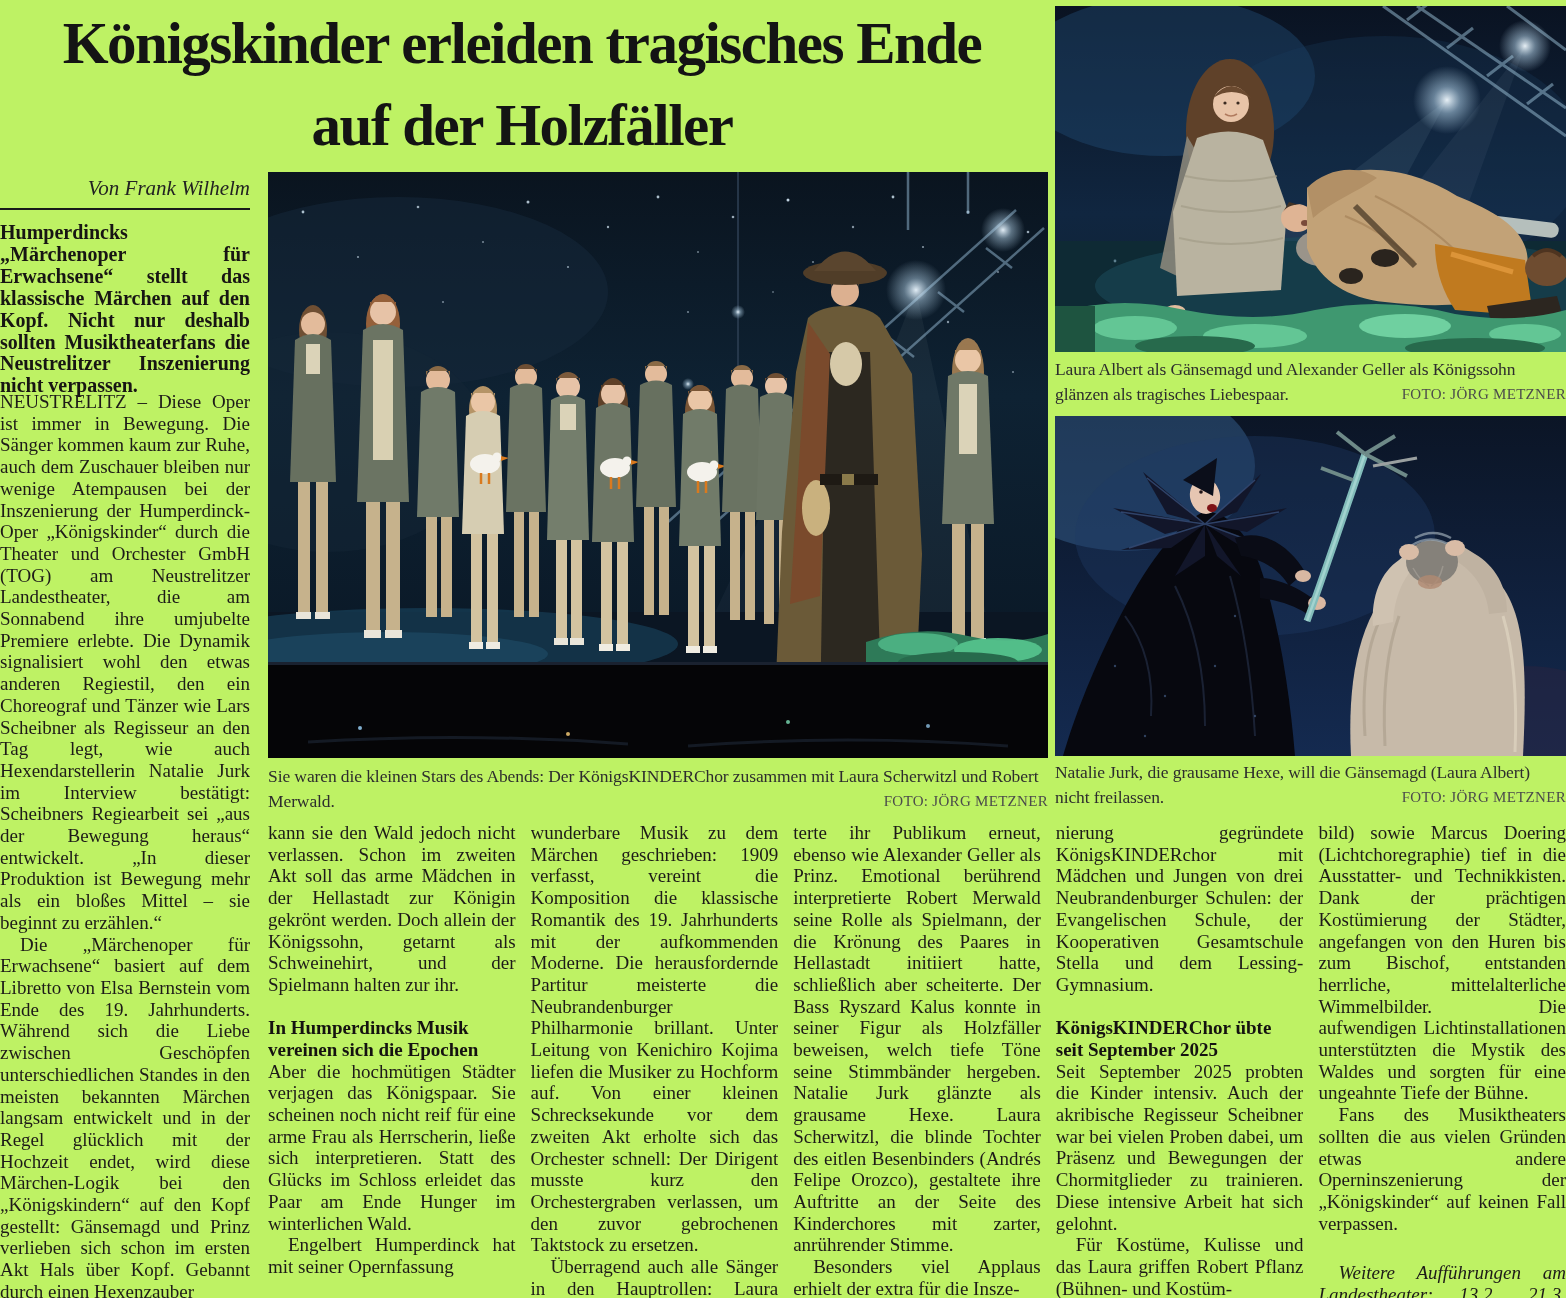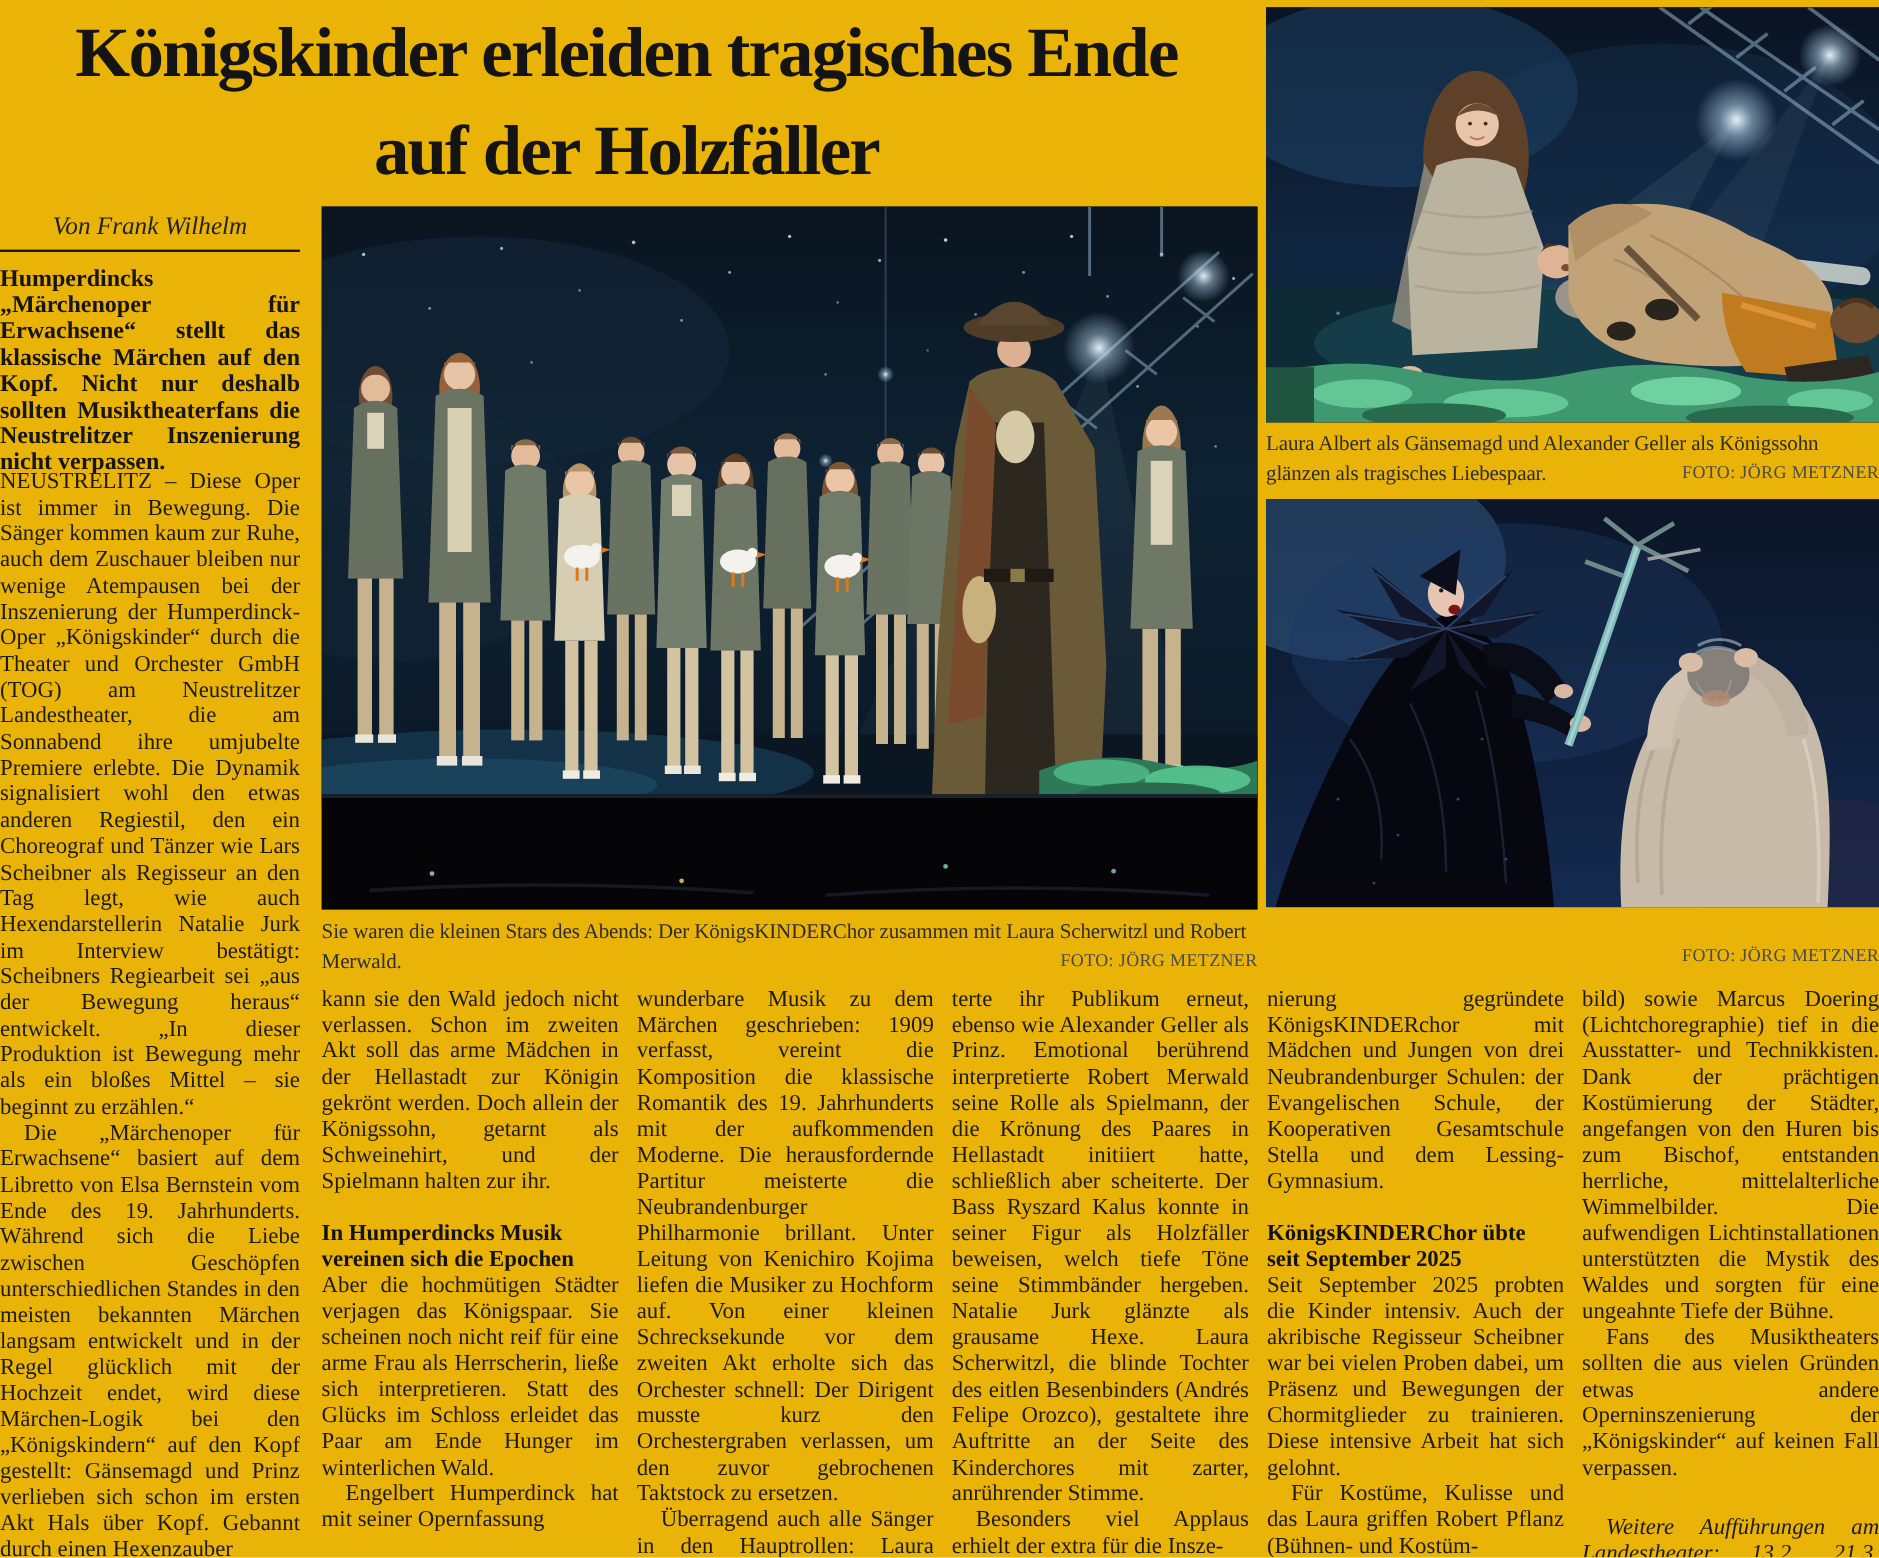--- a/index.html
+++ b/index.html
@@ -1,22 +1,22 @@
 <!DOCTYPE html>
 <html lang="de"><head>
 <meta charset="utf-8">
 <style>
   html,body{margin:0;padding:0;background:#e8e6e1;}
-  .page{position:relative;width:1566px;height:1298px;background:#eab308;overflow:hidden;
+  .page{position:relative;width:1566px;height:1298px;background:#bef264;overflow:hidden;
         font-family:"Liberation Serif","DejaVu Serif",serif;color:#1d1b18;}
   
   .headline{position:absolute;left:0;top:2px;width:1044px;text-align:center;color:#141414;}
   .headline .hl{font-size:59px;font-weight:700;letter-spacing:-1.5px;line-height:82px;white-space:nowrap;}
   
-  .byline{position:absolute;left:0;top:176px;width:250px;text-align:center;
+  .byline{position:absolute;left:0;top:176px;width:250px;text-align:right;
           font-style:italic;font-size:21px;color:#222;}
   .byline-rule{position:absolute;left:0;top:208px;width:250px;height:0;border-top:2px solid #1a1a1a;}
   
   .lead{position:absolute;left:0;top:222px;width:250px;font-weight:700;font-size:20px;
         line-height:21.9px;text-align:justify;color:#171513;}
   
   .col1{position:absolute;left:0;top:391px;width:250px;height:907px;overflow:hidden;}
   .bodytext p{margin:0;font-size:19px;line-height:21.7px;text-align:justify;
               text-justify:inter-word;hyphens:auto;-webkit-hyphens:auto;}
   .bodytext p.ind{text-indent:20px;}
@@ -442,20 +442,21 @@
         <ellipse cx="377" cy="146" rx="26" ry="22" fill="#85817a"></ellipse>
         <path d="M356,130 q20,-14 44,2 M360,122 q18,-10 36,0" stroke="#9aa8b4" stroke-width="2.5" fill="none" opacity="0.7"></path>
         <path d="M358,152 q8,14 16,18 M388,150 q-4,16 -12,20" stroke="#9b968e" stroke-width="1.5" fill="none"></path>
         <ellipse cx="354" cy="136" rx="10" ry="8" fill="#d9bca6"></ellipse>
         <ellipse cx="400" cy="132" rx="10" ry="8" fill="#d9bca6"></ellipse>
         <ellipse cx="375" cy="166" rx="12" ry="7" fill="#b08a72" opacity="0.8"></ellipse>
       </g>
     </svg>
   </div>
   <div class="caption cap-br">
+    <span>Natalie Jurk, die grausame Hexe, will die Gänsemagd (Laura Albert) nicht freilassen.</span>
     <span class="credit">FOTO: JÖRG METZNER</span>
   </div>
 
   <div class="bottom-cols bodytext">
     <div class="bcol">
       <p>kann sie den Wald jedoch nicht verlassen. Schon im zweiten Akt soll das arme Mädchen in der Hellastadt zur Königin gekrönt werden. Doch allein der Königssohn, getarnt als Schweinehirt, und der Spielmann halten zur ihr.</p>
       <p class="subhead">In Humperdincks Musik vereinen sich die Epochen</p>
       <p>Aber die hochmütigen Städter verjagen das Königspaar. Sie scheinen noch nicht reif für eine arme Frau als Herrscherin, ließe sich interpretieren. Statt des Glücks im Schloss erleidet das Paar am Ende Hunger im winterlichen Wald.</p>
       <p class="ind">Engelbert Humperdinck hat mit seiner Opernfassung</p>
     </div>

